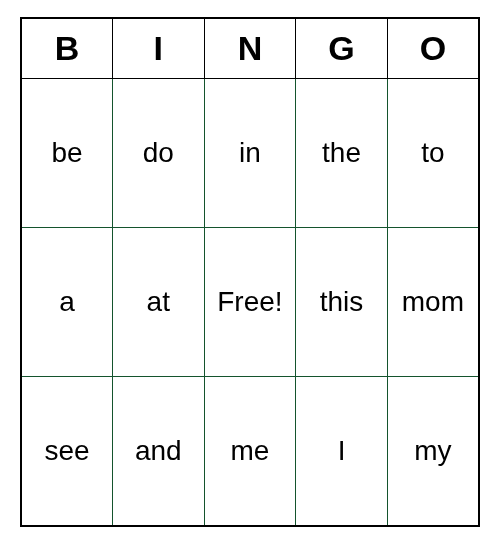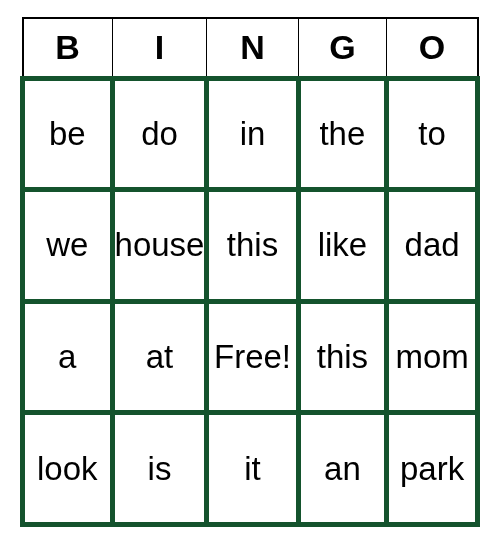--- a/index.html
+++ b/index.html
@@ -19,24 +19,24 @@
     }
 
     .bingo-card {
       border: 2px solid #000;
       border-collapse: collapse;
       width: 460px;
       height: 510px;
     }
 
     .bingo-card td, .bingo-card th {
-      border: 5px solid #14532d;
+      border: 1px solid #14532d;
       text-align: center;
       vertical-align: middle;
-      font-size: 33px;
+      font-size: 28px;
       width: 92px;
       height: 85px;
     }
 
     .bingo-card thead th {
       font-size: 34px;
       font-weight: bold;
       height: 60px;
       border: 1px solid #000;
     }
@@ -60,34 +60,27 @@
   </thead>
   <tbody id="bingo-body">
   <tr>
         <td>be</td>
         <td>do</td>
         <td>in</td>
         <td>the</td>
         <td>to</td>
       </tr>
       <tr>
-        <td>we</td>
-        <td>house</td>
-        <td>this</td>
-        <td>like</td>
-        <td>dad</td>
-      </tr>
-      <tr>
         <td>a</td>
         <td>at</td>
         <td>Free!</td>
         <td>this</td>
         <td>mom</td>
       </tr>
       <tr>
-        <td>look</td>
-        <td>is</td>
-        <td>it</td>
-        <td>an</td>
-        <td>park</td>
+        <td>see</td>
+        <td>and</td>
+        <td>me</td>
+        <td>I</td>
+        <td>my</td>
       </tr>
     </tbody>
 </table>
 
 </body></html>

